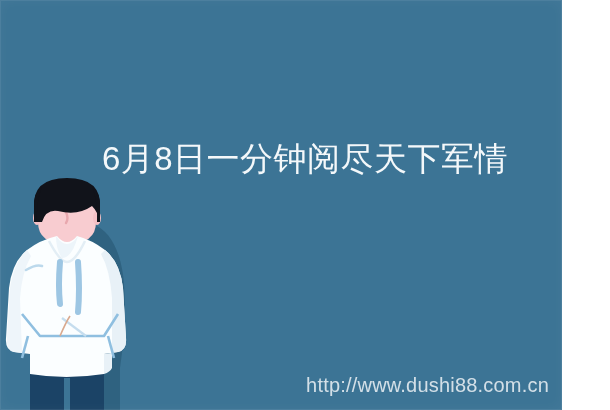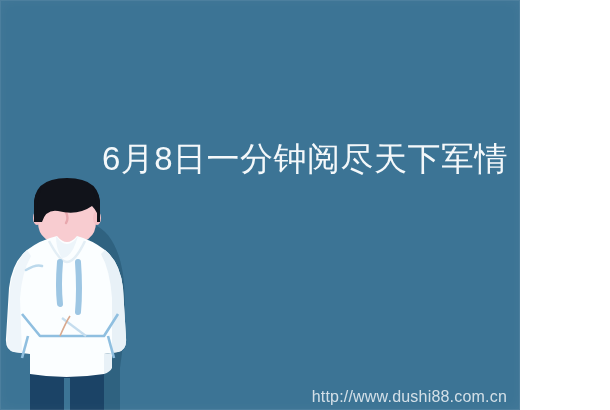--- a/index.html
+++ b/index.html
@@ -2,21 +2,21 @@
 <html><head>
 <meta charset="utf-8">
 <style>
   html, body {
     margin: 0;
     padding: 0;
     background: #ffffff;
   }
   #canvas {
     position: relative;
-    width: 520px;
+    width: 562px;
     height: 410px;
     overflow: hidden;
     background: #3c7495;
     font-family: "Liberation Sans", "DejaVu Sans", sans-serif;
   }
   
   #edge-sheen {
     position: absolute;
     inset: 0;
     pointer-events: none;
@@ -36,23 +36,23 @@
     line-height: 44px;
     letter-spacing: 0.5px;
     white-space: nowrap;
     font-weight: 400;
   }
 
   
   #watermark {
     position: absolute;
     right: 13px;
-    bottom: 4px;
+    bottom: 16px;
     color: #dfe8ee;
-    font-size: 16px;
+    font-size: 20px;
     line-height: 18px;
     letter-spacing: 0.2px;
     opacity: 0.93;
     white-space: nowrap;
   }
 
   
   #illustration {
     position: absolute;
     left: 0;

